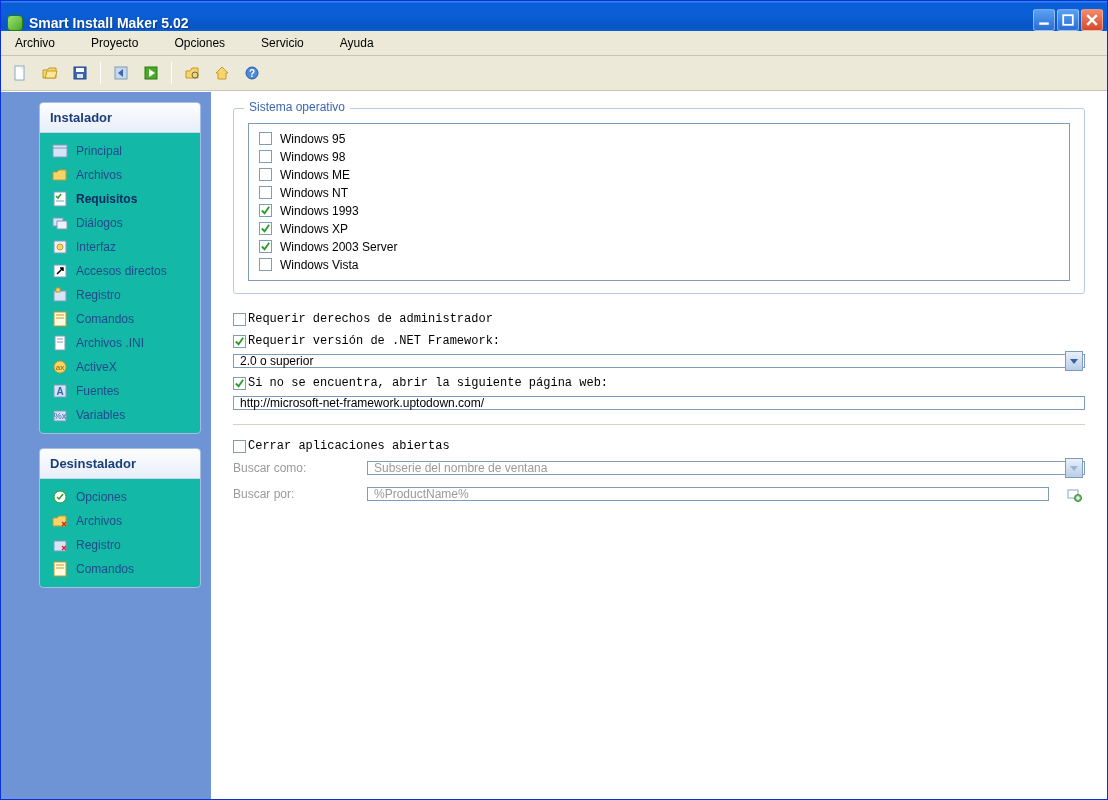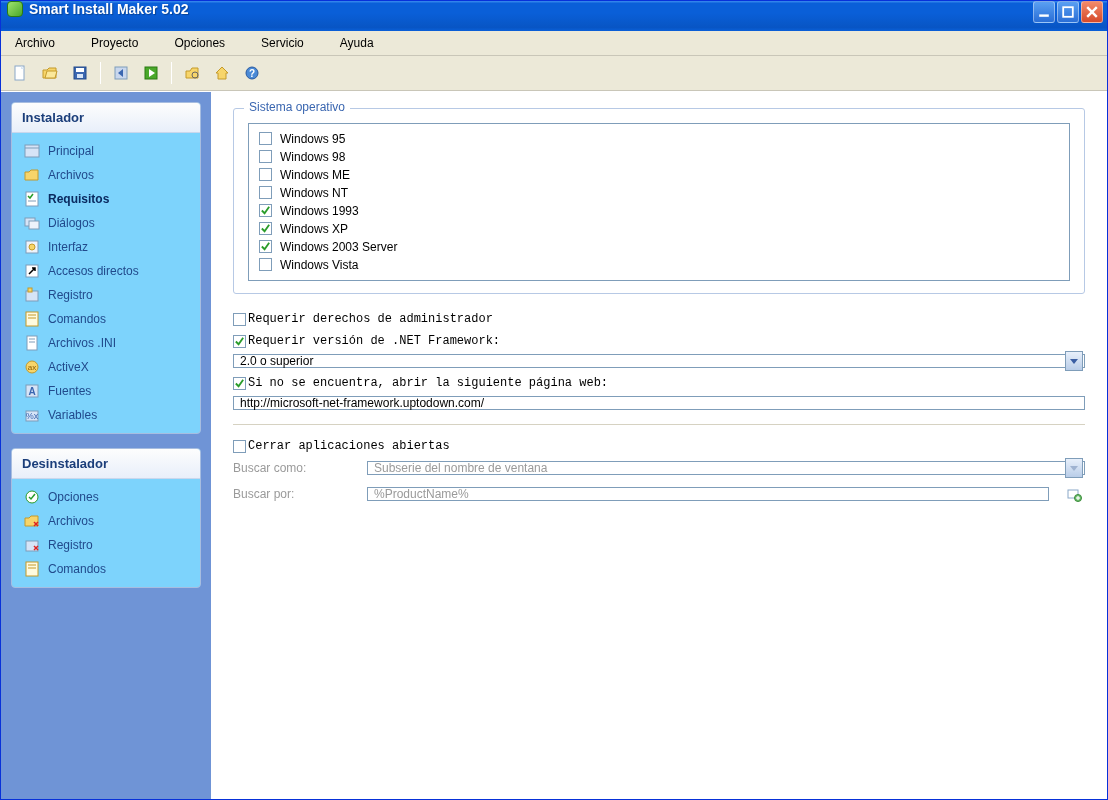--- a/index.html
+++ b/index.html
@@ -15,21 +15,21 @@
     height: 800px;
     display: flex;
     flex-direction: column;
     border: 1px solid #0831d9;
   }
   
   .titlebar {
     height: 30px;
     background: linear-gradient(to bottom, #3b8df0 0%, #0a5fd8 8%, #0a5fd8 40%, #0855c4 88%, #0a5fd8 100%);
     display: flex;
-    align-items: flex-start;
+    align-items: flex-end;
     padding: 0 4px 0 6px;
     color: #fff;
   }
   .titlebar .app-icon {
     width: 16px; height: 16px;
     margin-right: 6px;
     background: linear-gradient(135deg, #9fe36e, #4aa82a);
     border-radius: 4px;
     border: 1px solid #2a7a12;
   }
@@ -101,24 +101,25 @@
   .sidebar {
     width: 210px;
     background: #6f94d6;
     padding: 10px;
     display: flex;
     flex-direction: column;
     gap: 14px;
     overflow-y: auto;
   }
   .panel {
-    background: #7dd3fc;
+    background: #14b8a6;
     border: 1px solid #a7bde0;
     border-radius: 4px;
     overflow: hidden;
+    margin-left: 28px;
   }
   .panel-header {
     background: linear-gradient(to bottom, #fdfdfd, #e8effa);
     padding: 7px 10px;
     font-weight: bold;
     font-size: 13px;
     color: #1b3e7a;
     border-bottom: 1px solid #c9d7ed;
   }
   .panel-body {

